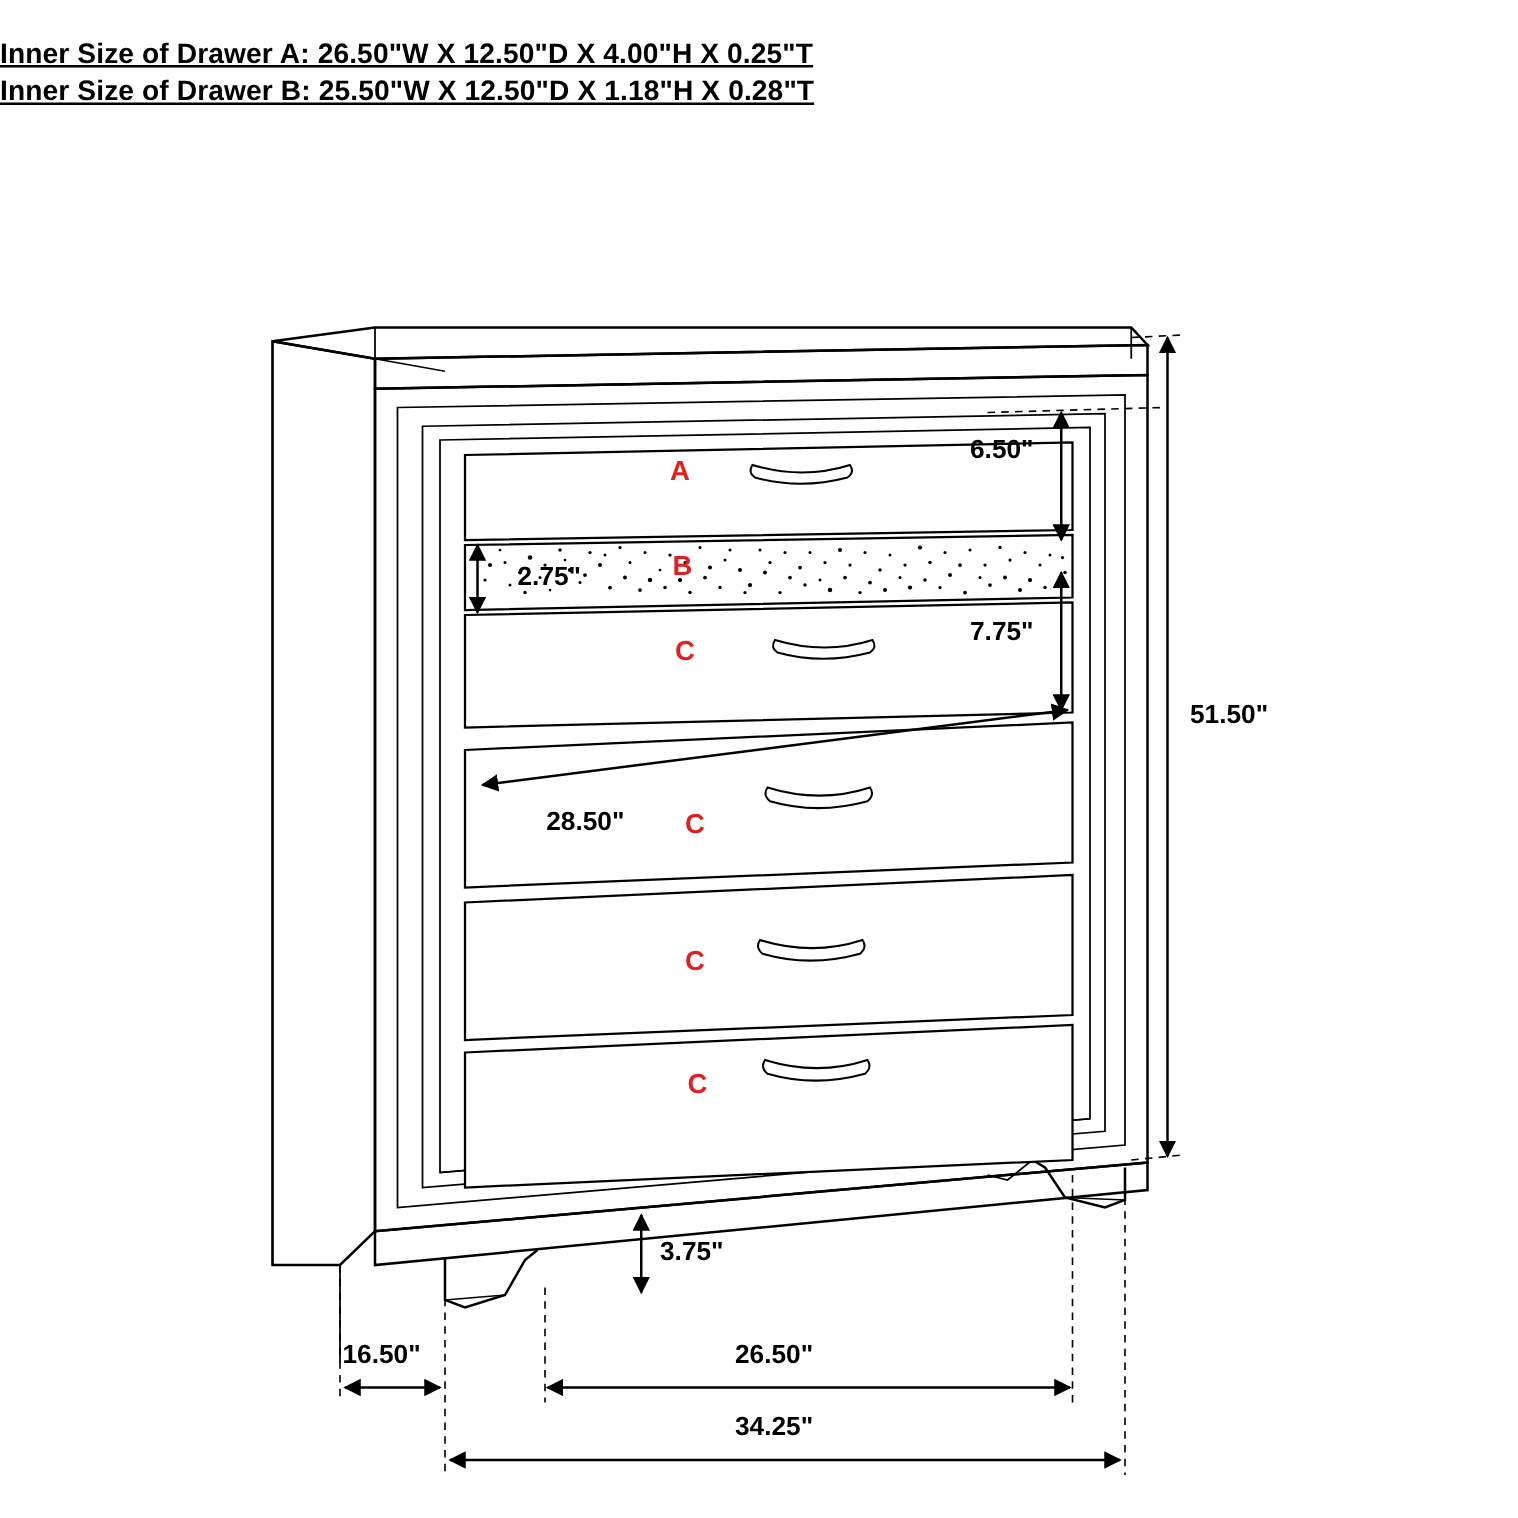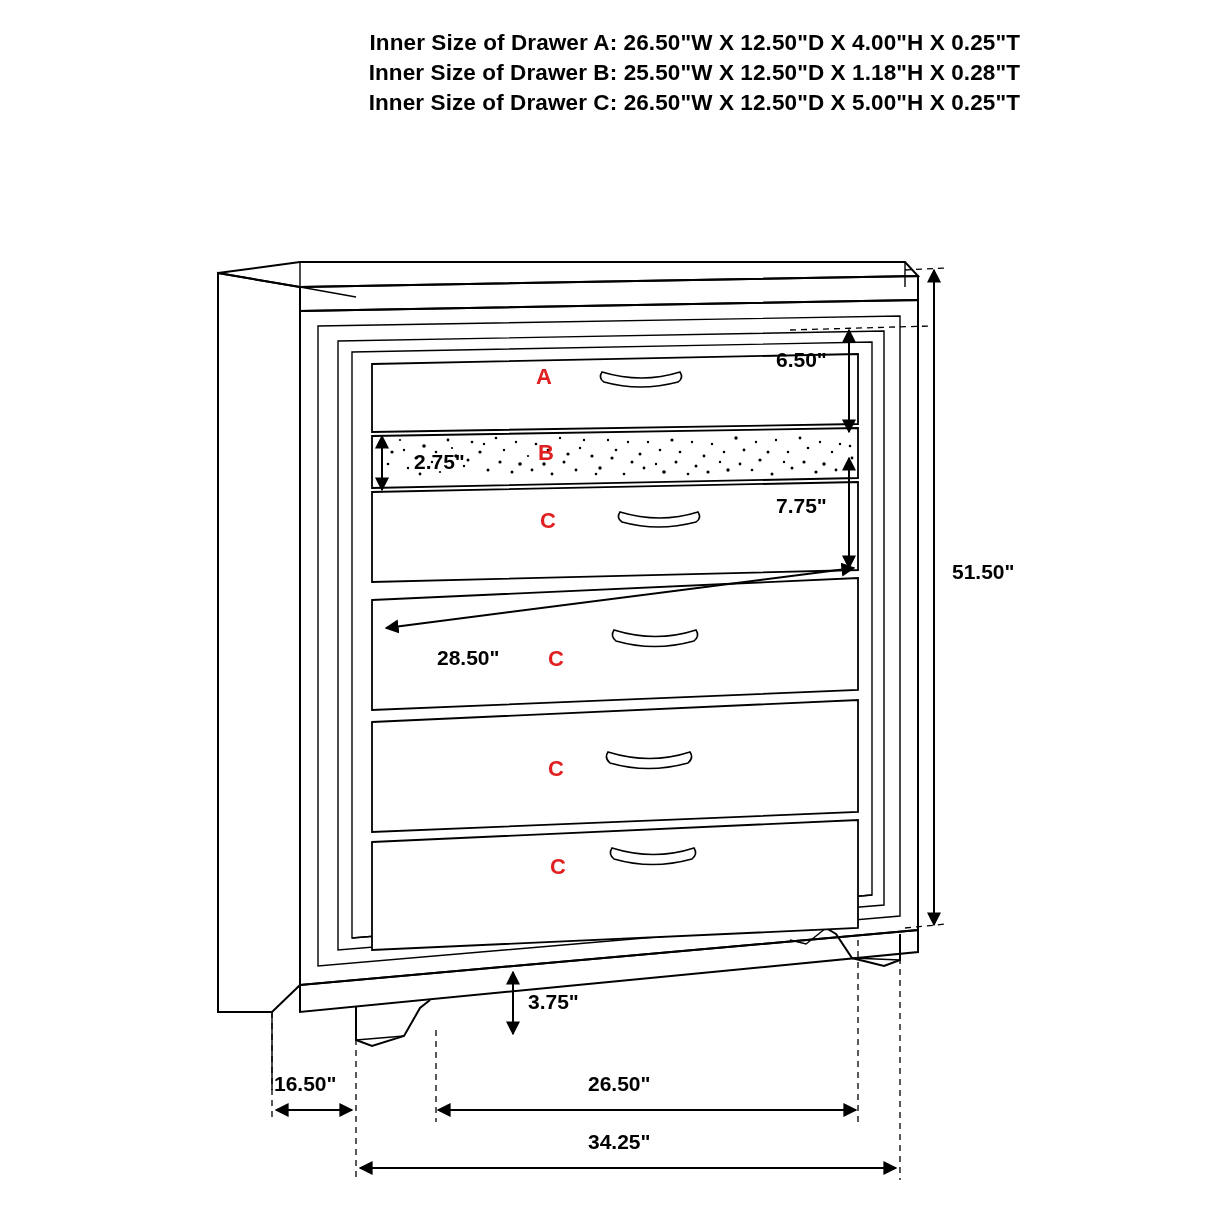--- a/index.html
+++ b/index.html
@@ -20,21 +20,22 @@
     width: 1214px;
     height: 1214px;
   }
 
   
   .spec-block {
     position: absolute;
     left: 0;
     top: 28px;
     width: 1020px;
-    text-align: right;
+    text-align: left;
+    text-decoration: underline;
   }
   .spec-line {
     font-size: 22.5px;
     font-weight: bold;
     color: #000;
     line-height: 30px;
     letter-spacing: 0.1px;
     white-space: pre;
   }
 
@@ -72,21 +73,20 @@
   }
 </style>
 </head>
 <body>
 
 <div id="page">
 
   <div class="spec-block">
     <div class="spec-line">Inner Size of Drawer A: 26.50"W X 12.50"D X 4.00"H X 0.25"T</div>
     <div class="spec-line">Inner Size of Drawer B: 25.50"W X 12.50"D X 1.18"H X 0.28"T</div>
-    <div class="spec-line">Inner Size of Drawer C: 26.50"W X 12.50"D X 5.00"H X 0.25"T</div>
   </div>
 
   <svg id="drawing" viewBox="0 0 1214 1214">
 
     <g>
       <path class="ln med" d="M218 273 L300 287 L300 985 L272 1012 L218 1012 Z"></path>
       <path class="ln thin" d="M300 287 L356 297"></path>
       <path class="ln thin" d="M218 273 L218 1012"></path>
       <path class="ln thin" d="M272 1012 L272 1090"></path>
     </g>

